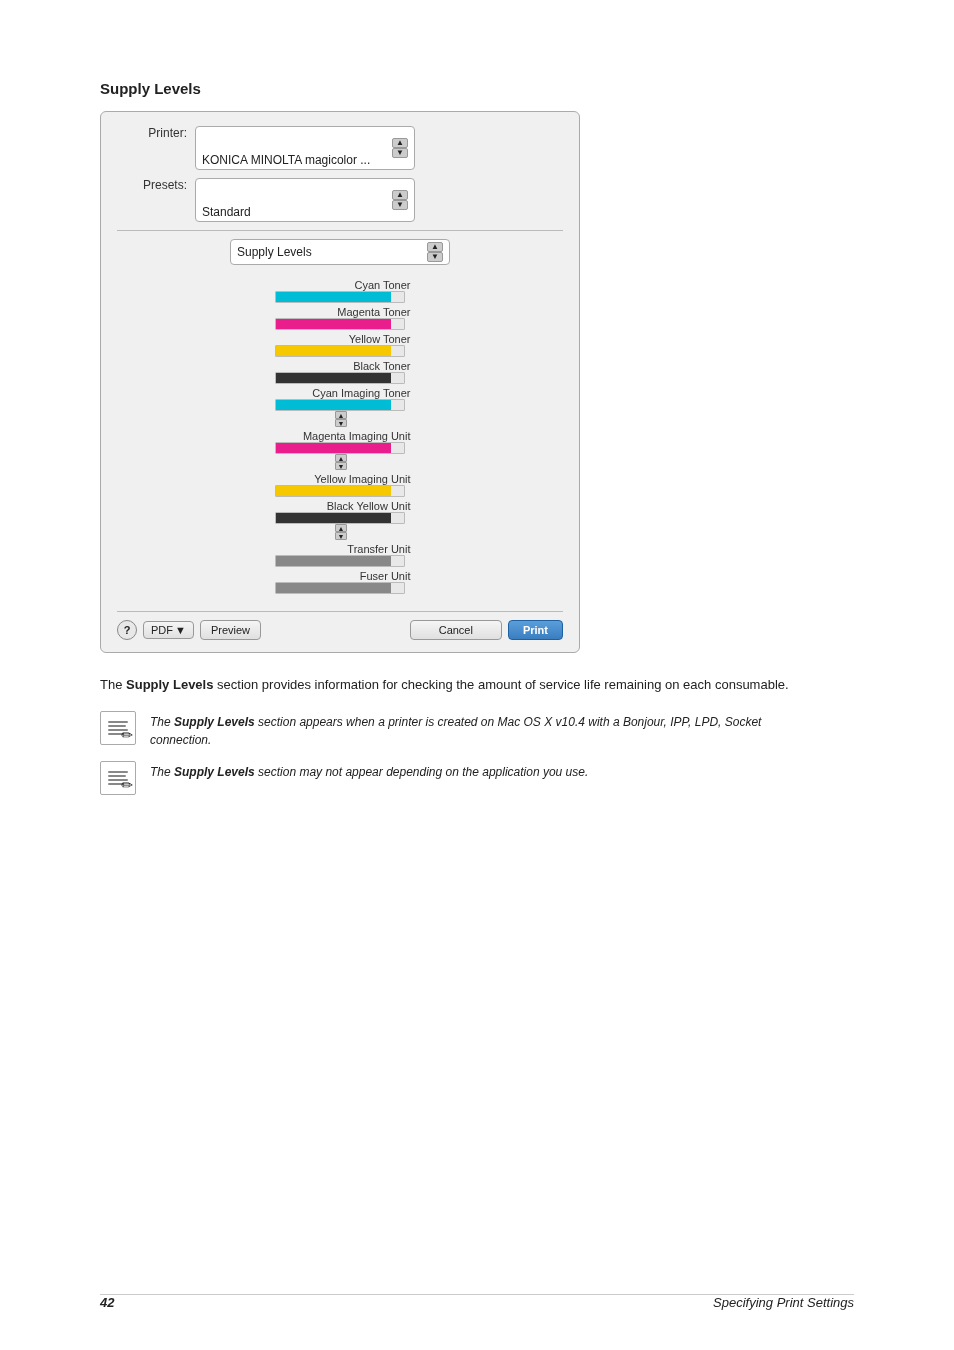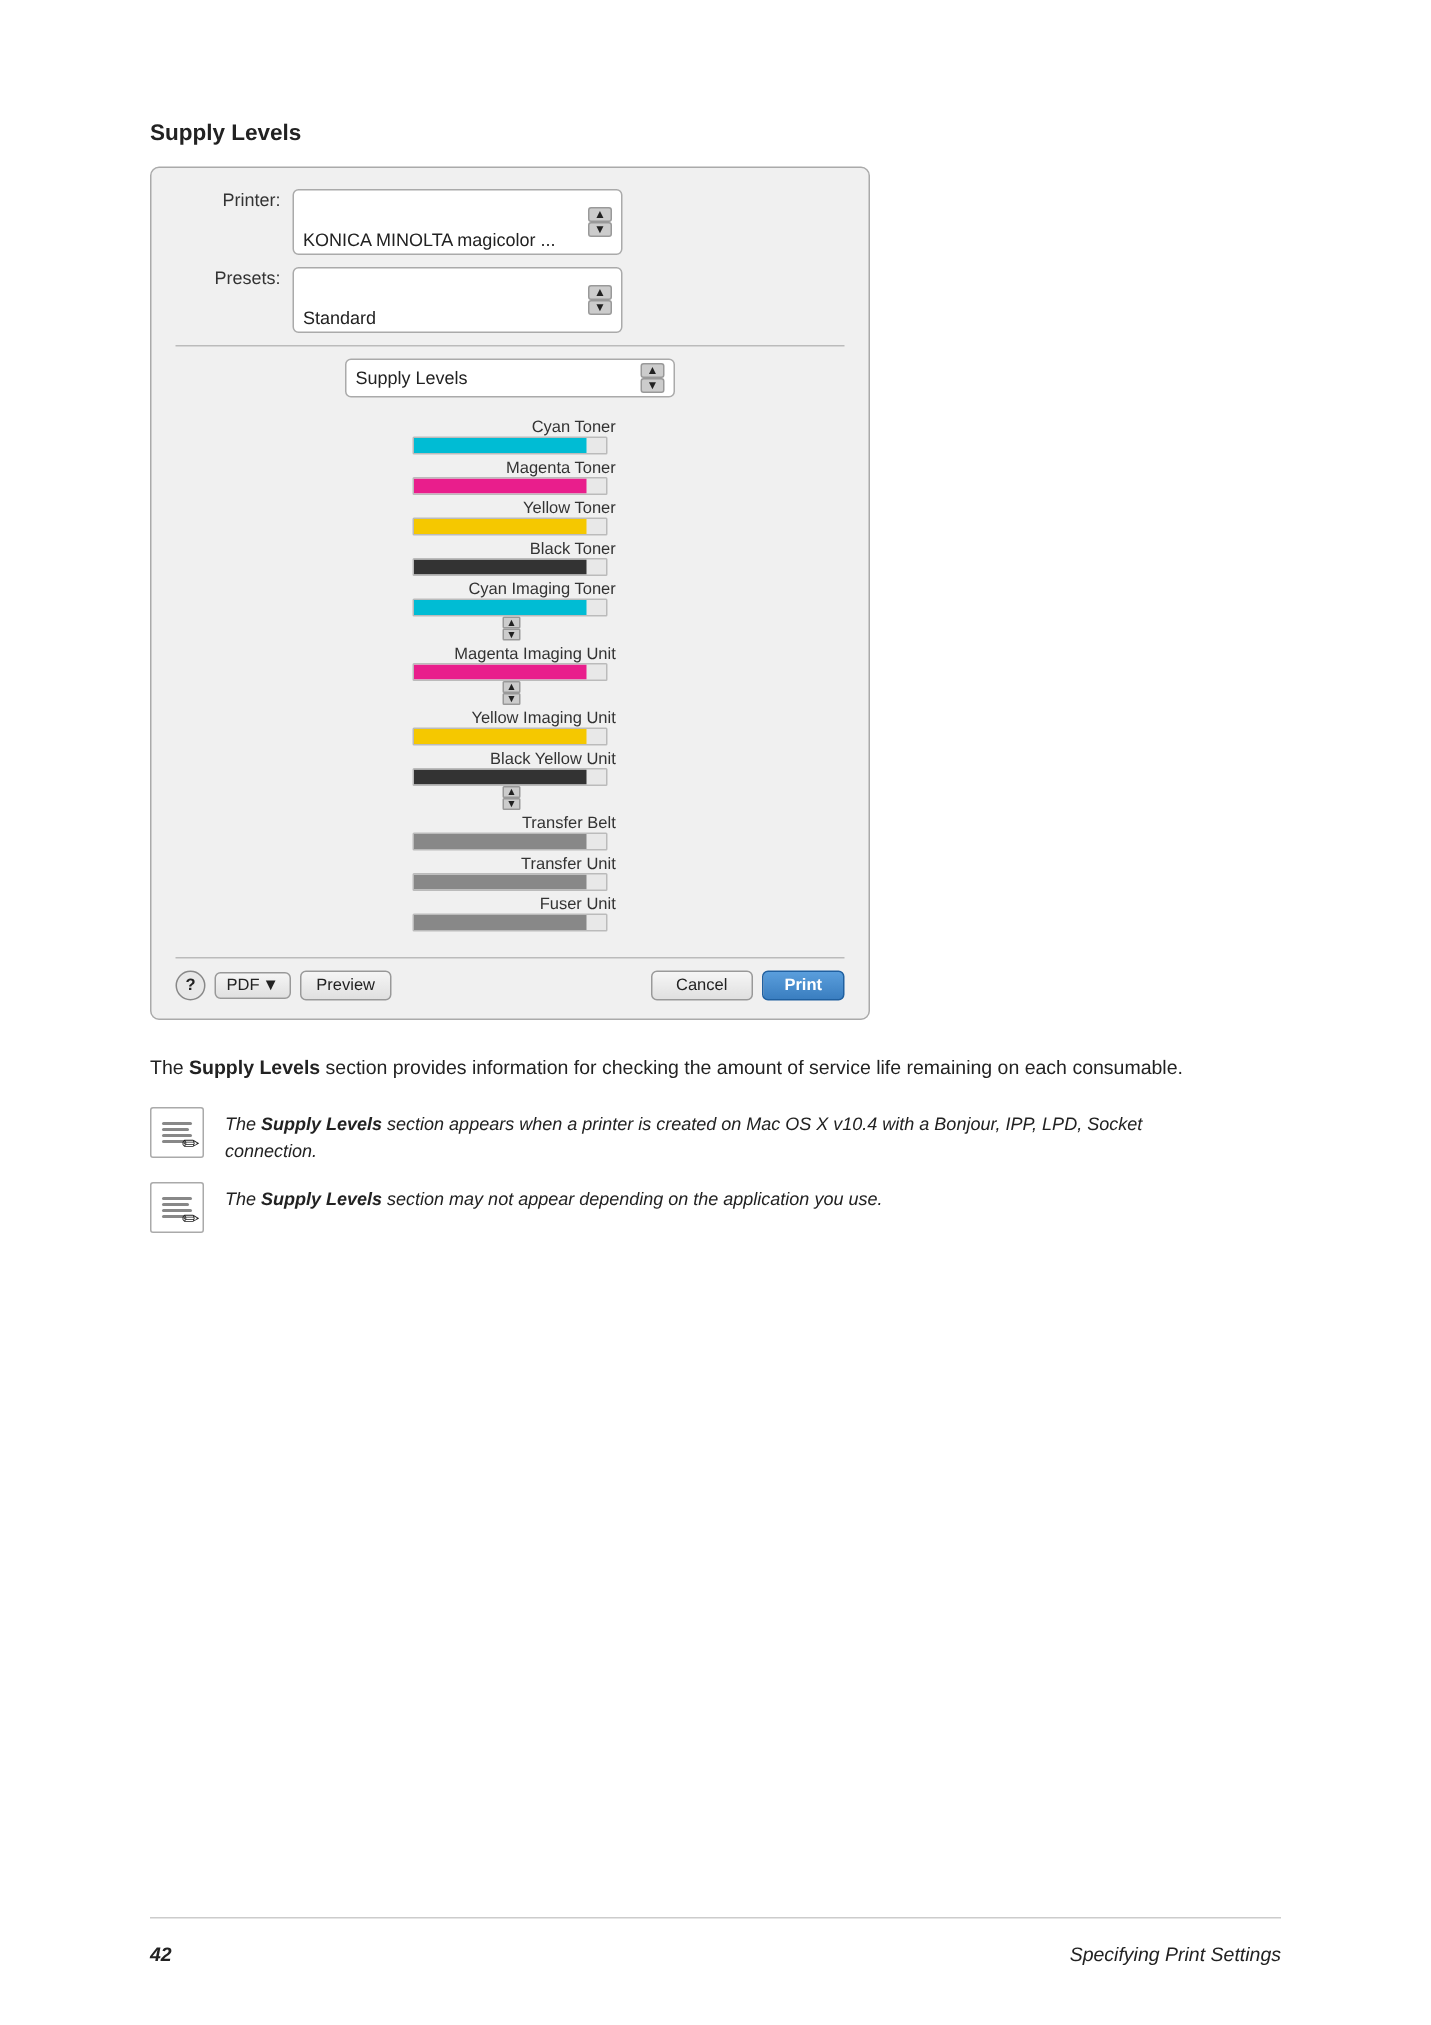--- a/index.html
+++ b/index.html
@@ -195,21 +195,21 @@
       font-size: 11px;
       cursor: pointer;
     }
 
     .spacer { flex: 1; }
 
     .cancel-btn {
       background: linear-gradient(to bottom, #f5f5f5, #e0e0e0);
       border: 1px solid #999;
       border-radius: 4px;
-      padding: 3px 16px;
+      padding: 3px 28px;
       font-size: 11px;
       cursor: pointer;
     }
 
     .print-btn {
       background: linear-gradient(to bottom, #5a9edc, #3a7ec0);
       border: 1px solid #2060a0;
       border-radius: 4px;
       padding: 3px 14px;
       font-size: 11px;
@@ -256,21 +256,21 @@
     
     .page-footer {
       position: absolute;
       bottom: 40px;
       left: 100px;
       right: 100px;
       display: flex;
       justify-content: space-between;
       align-items: center;
       border-top: 1px solid #ccc;
-      padding-top: 16px;
+      padding-top: 0;
     }
 
     .footer-page-num {
       font-style: italic;
       font-size: 13px;
       font-weight: bold;
     }
 
     .footer-title {
       font-style: italic;
@@ -406,26 +406,20 @@
           </div>
         </div>
         <div class="bar-row">
           <span class="bar-label">Black Yellow Unit</span>
           <div class="bar-outer">
             <div class="bar-inner" style="width: 90%; background: rgb(51, 51, 51);"></div>
           </div>
           <div class="bar-stepper">
             <div style="width:12px;height:8px;background:#ccc;border:1px solid #999;border-radius:1px;display:flex;align-items:center;justify-content:center;font-size:7px;cursor:pointer;">▲</div>
             <div style="width:12px;height:8px;background:#ccc;border:1px solid #999;border-radius:1px;display:flex;align-items:center;justify-content:center;font-size:7px;cursor:pointer;">▼</div>
-          </div>
-        </div>
-        <div class="bar-row">
-          <span class="bar-label">Transfer Belt</span>
-          <div class="bar-outer">
-            <div class="bar-inner" style="width: 90%; background: rgb(136, 136, 136);"></div>
           </div>
         </div>
         <div class="bar-row">
           <span class="bar-label">Transfer Unit</span>
           <div class="bar-outer">
             <div class="bar-inner" style="width: 90%; background: rgb(136, 136, 136);"></div>
           </div>
         </div>
         <div class="bar-row">
           <span class="bar-label">Fuser Unit</span>

